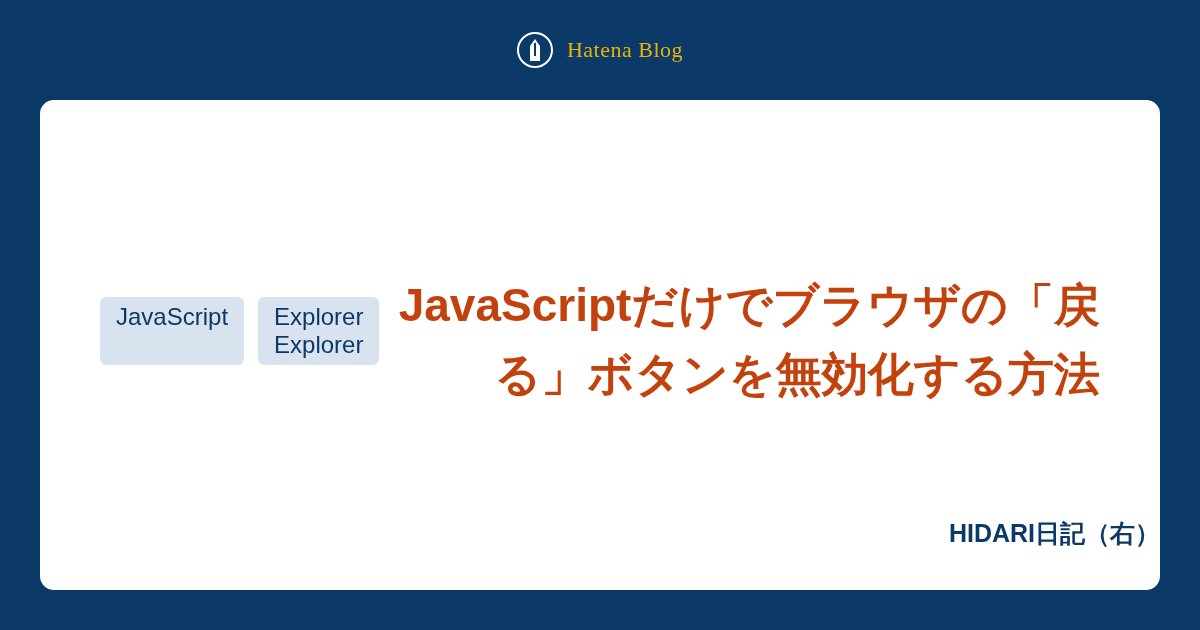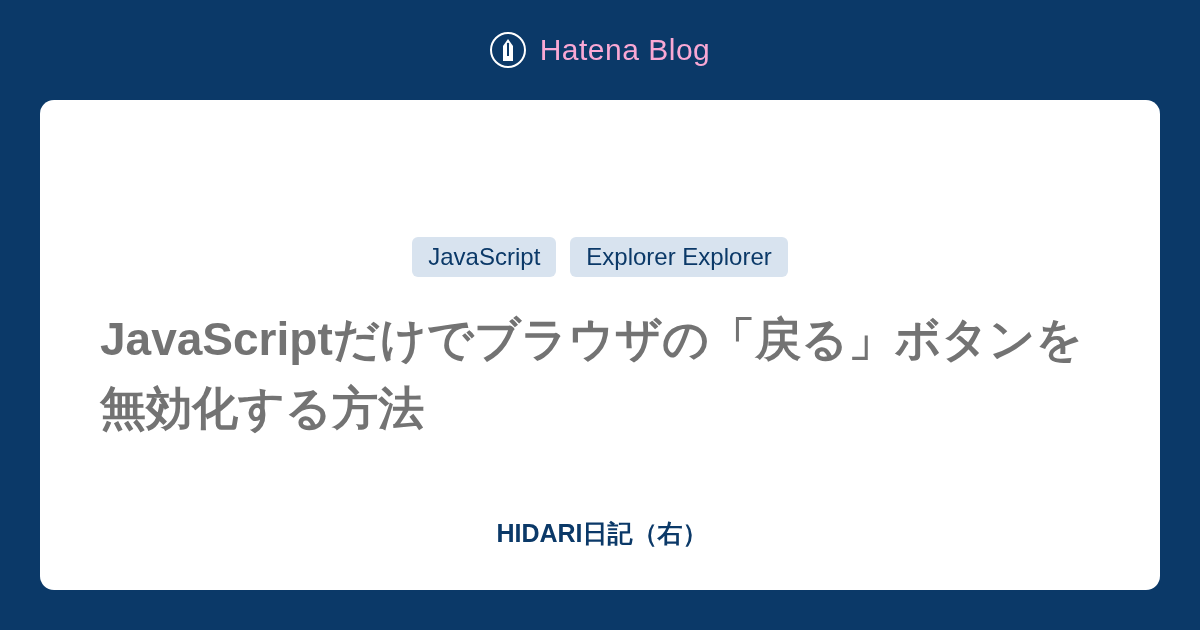--- a/index.html
+++ b/index.html
@@ -24,65 +24,65 @@
       height: 36px;
       border: 2.5px solid #fff;
       border-radius: 50%;
       display: flex;
       align-items: center;
       justify-content: center;
       flex-shrink: 0;
     }
     .header-logo svg { display: block; }
     .header-text {
-      color: #f9a8d4;
-      font-size: 30px;
+      color: #eab308;
+      font-size: 22px;
       font-weight: 400;
       letter-spacing: 0.5px;
-      font-family: Liberation Sans, sans-serif;
+      font-family: Liberation Serif, serif;
     }
     .card {
       flex: 1;
       margin: 0 40px 40px 40px;
       background: #fff;
       border-radius: 14px;
       display: flex;
-      flex-direction: column;
+      flex-direction: row;
       align-items: center;
       justify-content: center;
       padding: 40px 60px;
       position: relative;
     }
     .tags {
       display: flex;
       gap: 14px;
       margin-bottom: 28px;
     }
     .tag {
       background: #d8e3ef;
       color: #0b3968;
       font-size: 24px;
       font-weight: 500;
       padding: 6px 16px;
       border-radius: 6px;
       font-family: "Helvetica Neue", Helvetica, Arial, sans-serif;
     }
     .title {
-      color: #737373;
+      color: #c2410c;
       font-size: 46px;
       font-weight: 700;
-      text-align: left;
+      text-align: right;
       line-height: 1.5;
       margin-bottom: 10px;
     }
     .author {
       color: #0b3968;
       font-size: 25px;
       font-weight: 700;
-      text-align: center;
+      text-align: right;
       position: absolute;
       bottom: 40px;
       left: 4px;
       right: 0;
     }
   </style>
 </head>
 <body>
 
 <div class="header">

